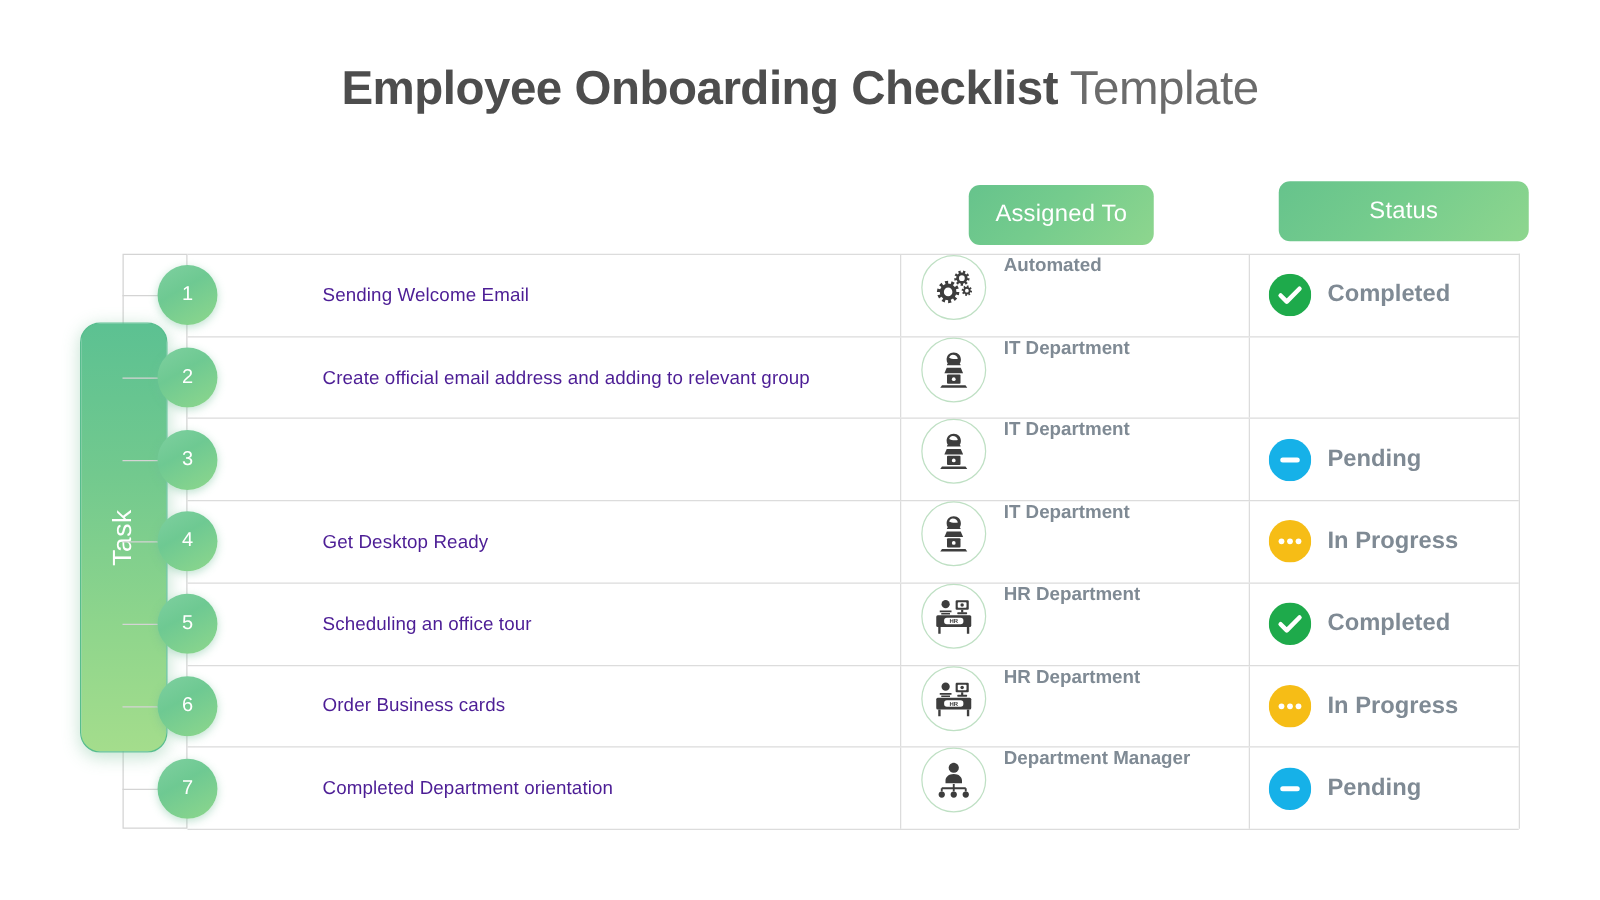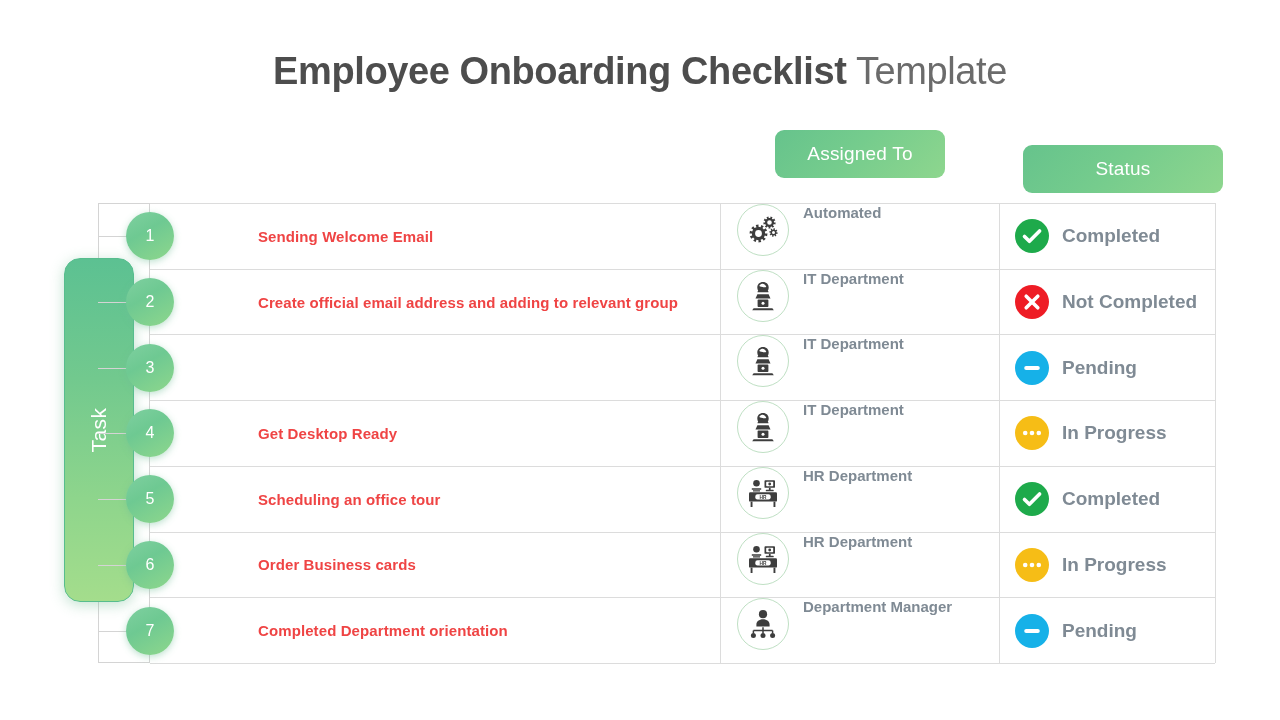--- a/index.html
+++ b/index.html
@@ -41,21 +41,21 @@
     height: 48px;
     border-radius: 9px;
     background: linear-gradient(135deg, #66c38c 0%, #75cc8d 45%, #8ed68e 100%);
     color: #ffffff;
     font-size: 19px;
     display: flex;
     align-items: center;
     justify-content: center;
     letter-spacing: 0.2px;
   }
-  #pill-assigned { left: 775px; top: 130px; width: 170px; }
+  #pill-assigned { left: 775px; top: 148px; width: 148px; }
   #pill-status   { left: 1023px; top: 145px; width: 200px; }
 
   
   #task-bracket {
     position: absolute;
     left: 98px;
     top: 203px;
     width: 52px;
     height: 460px;
     border: 1px solid #d4d4d4;
@@ -137,24 +137,23 @@
     align-items: center;
     justify-content: center;
     color: #ffffff;
     font-size: 16px;
     z-index: 3;
   }
 
   .task-label {
     margin-left: 108px;
     font-size: 15px;
-    color: #ef4444;
+    color: #4c1d95;
     letter-spacing: 0.1px;
     white-space: nowrap;
-    font-weight: bold;
   }
 
   
   .cell-assigned {
     width: 279px;
     display: flex;
     align-items: flex-start;
     border-right: 1px solid #dcdcdc;
     padding-left: 16px;
   }
@@ -272,29 +271,20 @@
             <svg width="32" height="32" viewBox="0 0 32 32">
               <path fill="#3d3d3d" d="M16 2c-3.5 0-5.7 2.4-5.7 5.6 0 1.3.3 2.3.9 3.2-.4.3-.7.8-.7 1.4h11c0-.6-.3-1.1-.7-1.4.6-.9.9-1.9.9-3.2C21.7 4.4 19.5 2 16 2z"></path>
               <path fill="#ffffff" d="M12.3 6.1c1.4.9 4.3 1.6 7 .9-.5-1.9-2-3.2-4.1-3.2-1.3 0-2.3.9-2.9 2.3z"></path>
               <path fill="#3d3d3d" d="M10.4 14.2l-1.9 4.3h15l-1.9-4.3H10.4z"></path>
               <rect fill="#3d3d3d" x="10.6" y="19.6" width="10.8" height="7.4" rx="0.8"></rect>
               <circle fill="#ffffff" cx="16" cy="23.3" r="1.5"></circle>
               <path fill="#3d3d3d" d="M6.6 28.2h18.8l1.4 2H5.2z"></path>
             </svg>
           </span>
           <span class="assigned-label">IT Department</span>
-        </div>
-        <div class="cell-status">
-          <span class="status-badge">
-            <svg width="34" height="34" viewBox="0 0 34 34">
-              <circle cx="17" cy="17" r="17" fill="#ee1c25"></circle>
-              <path d="M11.2 11.2l11.6 11.6M22.8 11.2L11.2 22.8" stroke="#ffffff" stroke-width="3.6" stroke-linecap="round"></path>
-            </svg>
-          </span>
-          <span class="status-label">Not Completed</span>
         </div>
       </div>
       <div class="row">
         <div class="stub"></div>
         <div class="cell-task">
           <div class="num-circle">
             <span>3</span>
           </div>
         </div>
         <div class="cell-assigned">

